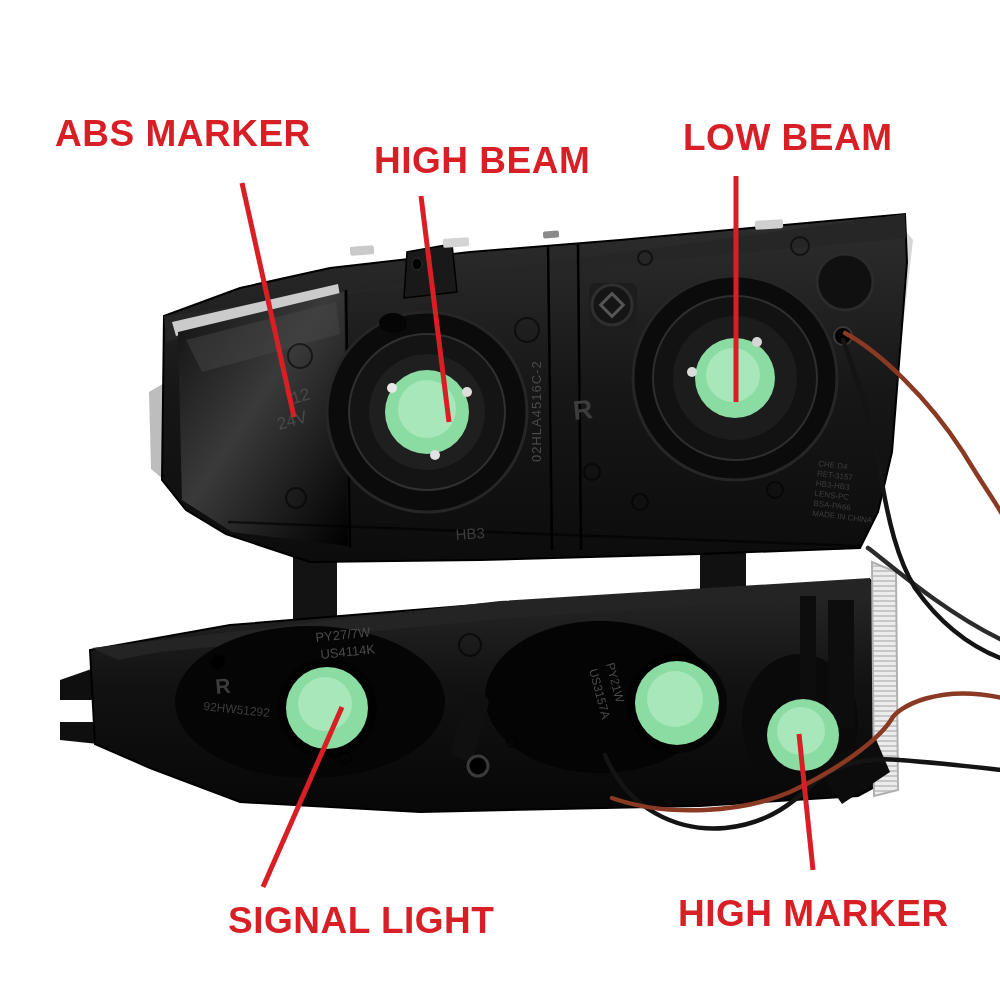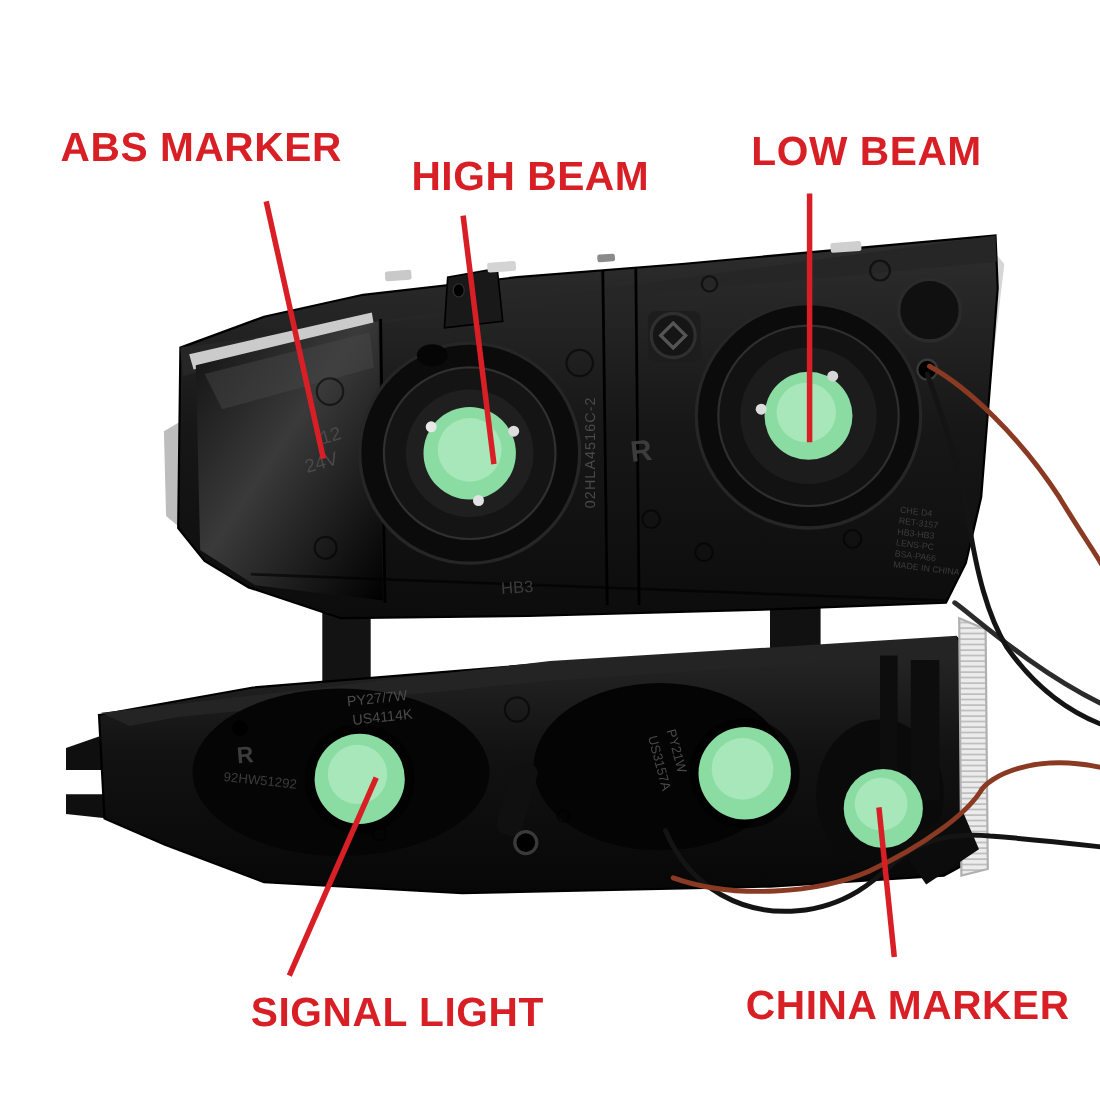--- a/index.html
+++ b/index.html
@@ -209,15 +209,15 @@
       <line class="leader" x1="736" y1="176" x2="736" y2="402"></line>
       <line class="leader" x1="263" y1="887" x2="342" y2="707"></line>
       <line class="leader" x1="799" y1="734" x2="813" y2="870"></line>
     </g>
   </svg>
 
   <div class="callout" style="left:55px;top:115px;">ABS MARKER</div>
   <div class="callout" style="left:374px;top:142px;">HIGH BEAM</div>
   <div class="callout" style="left:683px;top:119px;">LOW BEAM</div>
   <div class="callout" style="left:228px;top:902px;">SIGNAL LIGHT</div>
-  <div class="callout" style="left:678px;top:895px;">CHINA MARKER</div>
+  <div class="callout" style="left:678px;top:895px;">HIGH MARKER</div>
 
 </div>
 
 </body></html>

